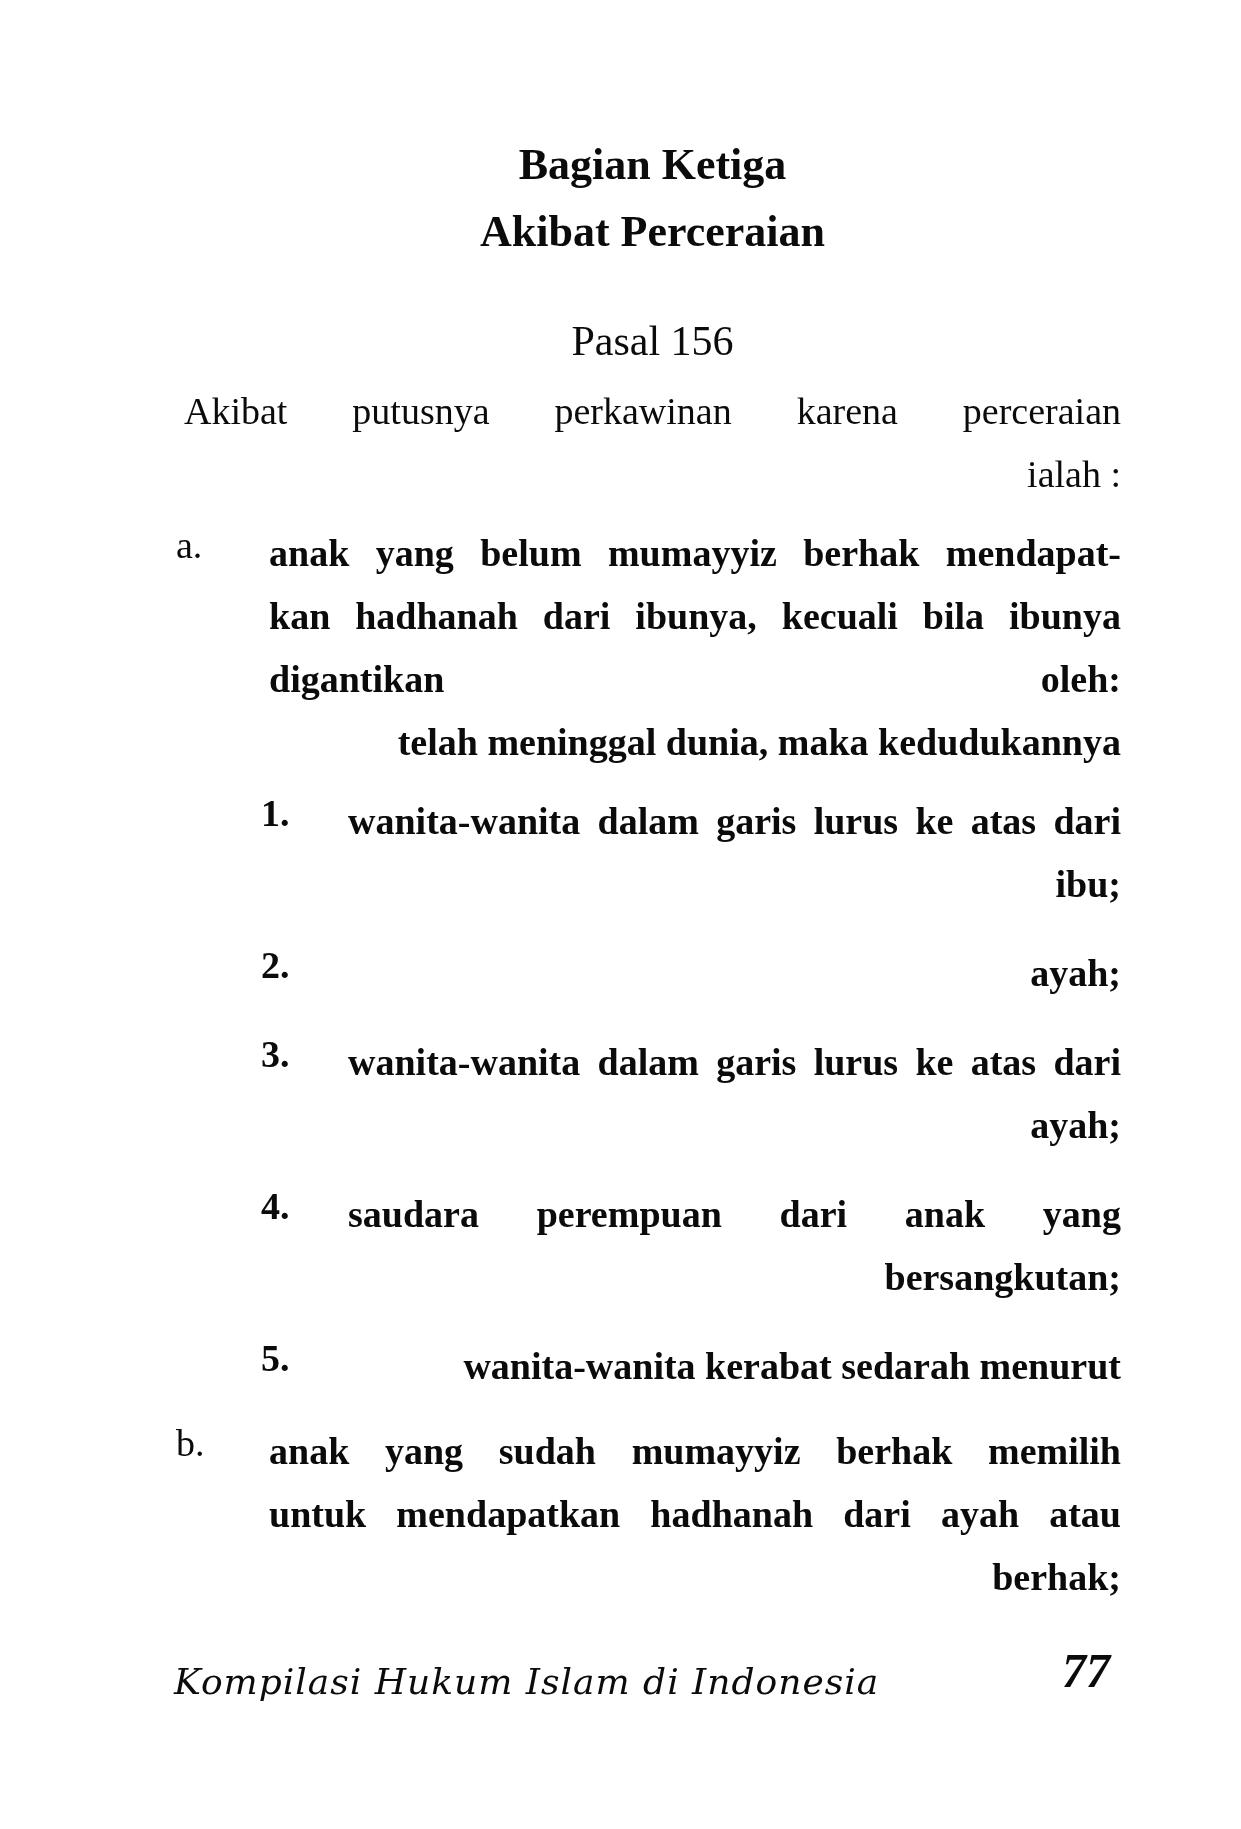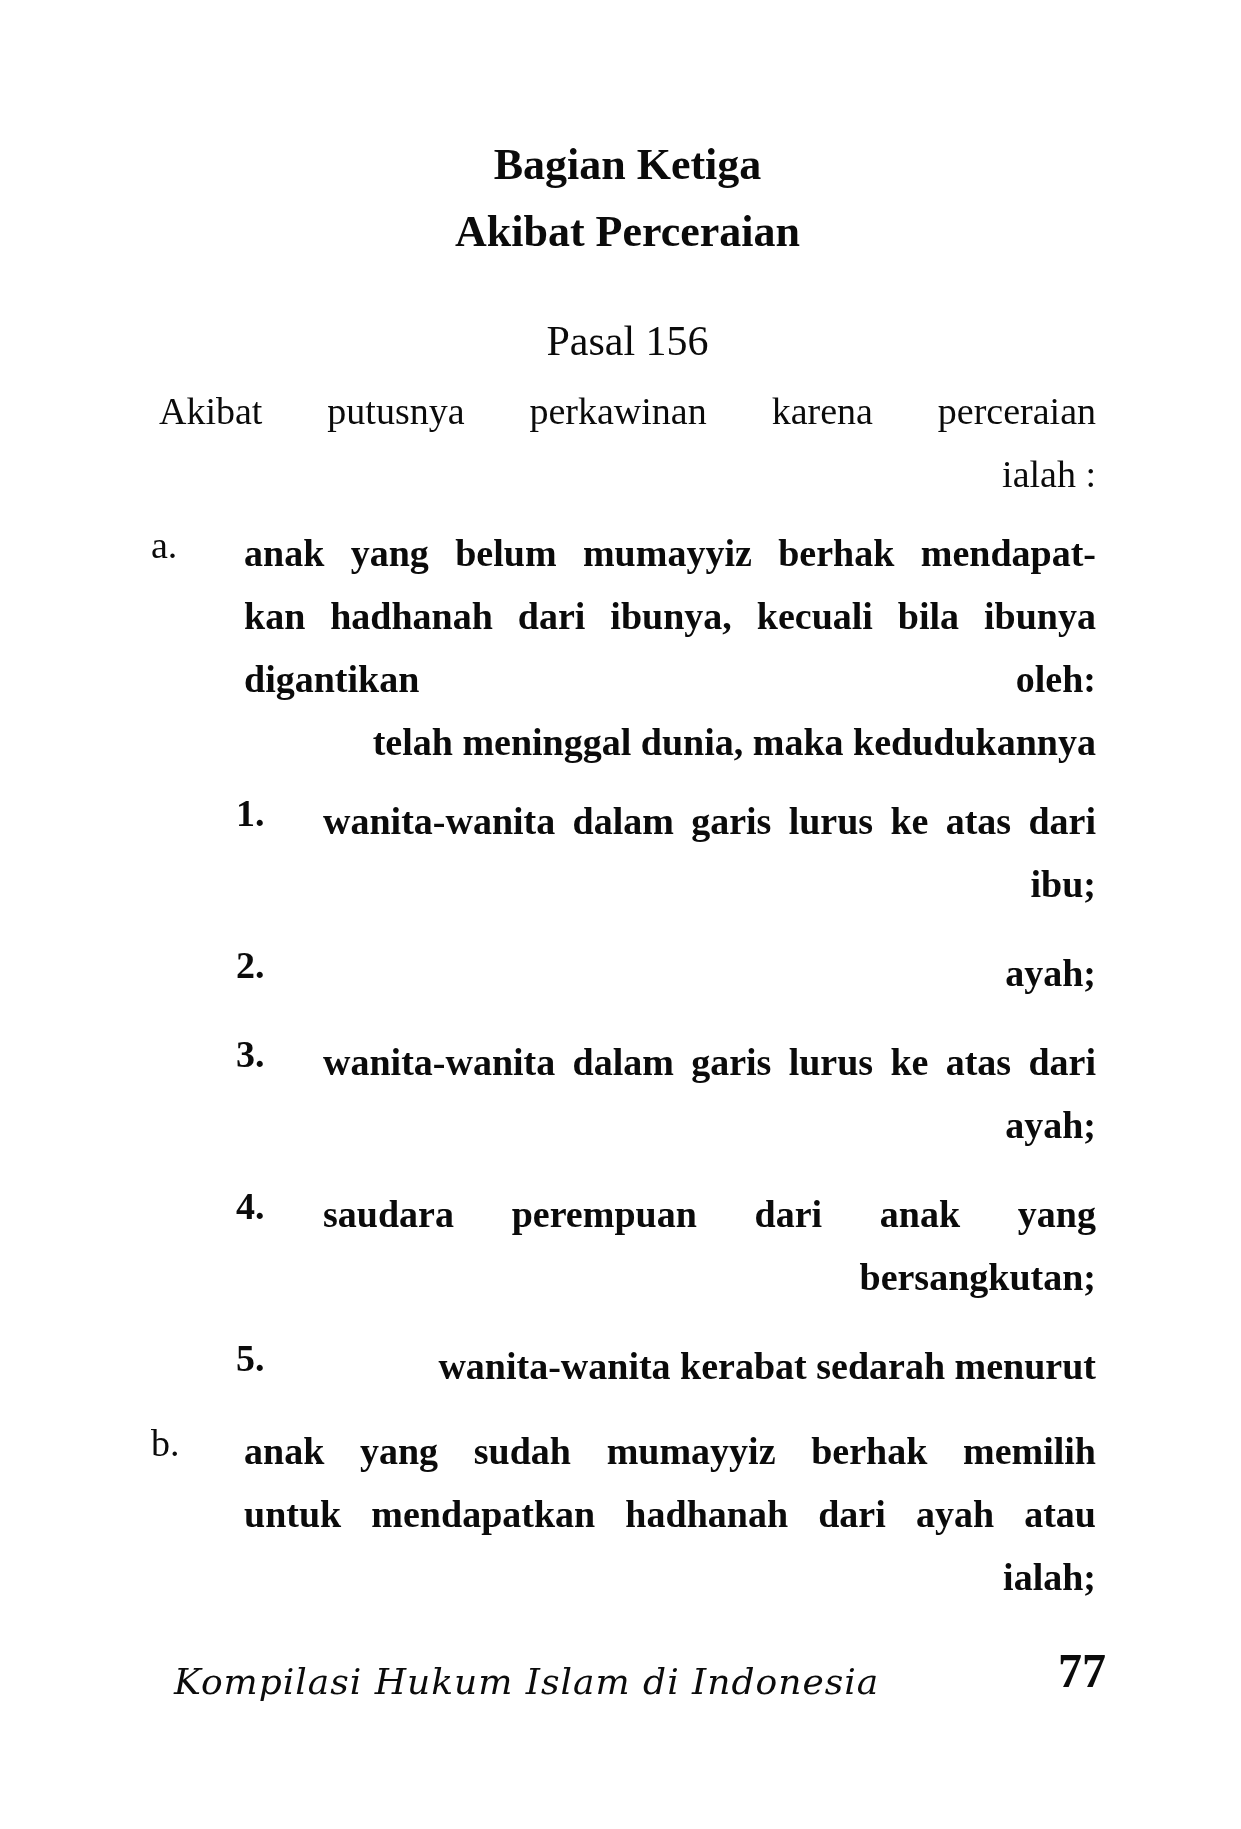--- a/index.html
+++ b/index.html
@@ -11,21 +11,21 @@
     position: relative;
     width: 1241px;
     height: 1829px;
     background: #ffffff;
     color: #0b0b0b;
     font-family: "Liberation Serif", serif;
     overflow: hidden;
   }
   .content {
     position: absolute;
-    left: 151px;
+    left: 176px;
     top: 0;
     width: 953px;
     padding-top: 133px;
     font-size: 38px;
     line-height: 63px;
   }
   .heading {
     text-align: center;
     font-weight: bold;
     font-size: 44px;
@@ -91,23 +91,24 @@
     line-height: 44px;
     font-style: italic;
     font-family: "DejaVu Serif", serif;
     letter-spacing: 1px;
   }
   .footer-pagenum {
     position: absolute;
     top: 1645px;
     left: 1058px;
     width: 56px;
-    text-align: left;
+    text-align: center;
     font-size: 48px;
     line-height: 52px;
+    font-style: italic;
     font-weight: bold;
   }
 </style>
 </head>
 <body>
 
 <div class="page">
   <div class="content">
 
     <h1 class="heading">Bagian Ketiga</h1>
@@ -174,21 +175,21 @@
 
           </div>
         </div>
       </div>
 
       <div class="list-item item-b">
         <div class="marker">b.</div>
         <div class="body para">
           <div class="line">anak yang sudah mumayyiz berhak memilih</div>
           <div class="line">untuk mendapatkan hadhanah dari ayah atau</div>
-          <div class="line">ialah;</div>
+          <div class="line">berhak;</div>
         </div>
       </div>
 
     </div>
   </div>
 
   <div class="footer-title">Kompilasi Hukum Islam di Indonesia</div>
   <div class="footer-pagenum">77</div>
 </div>
 

